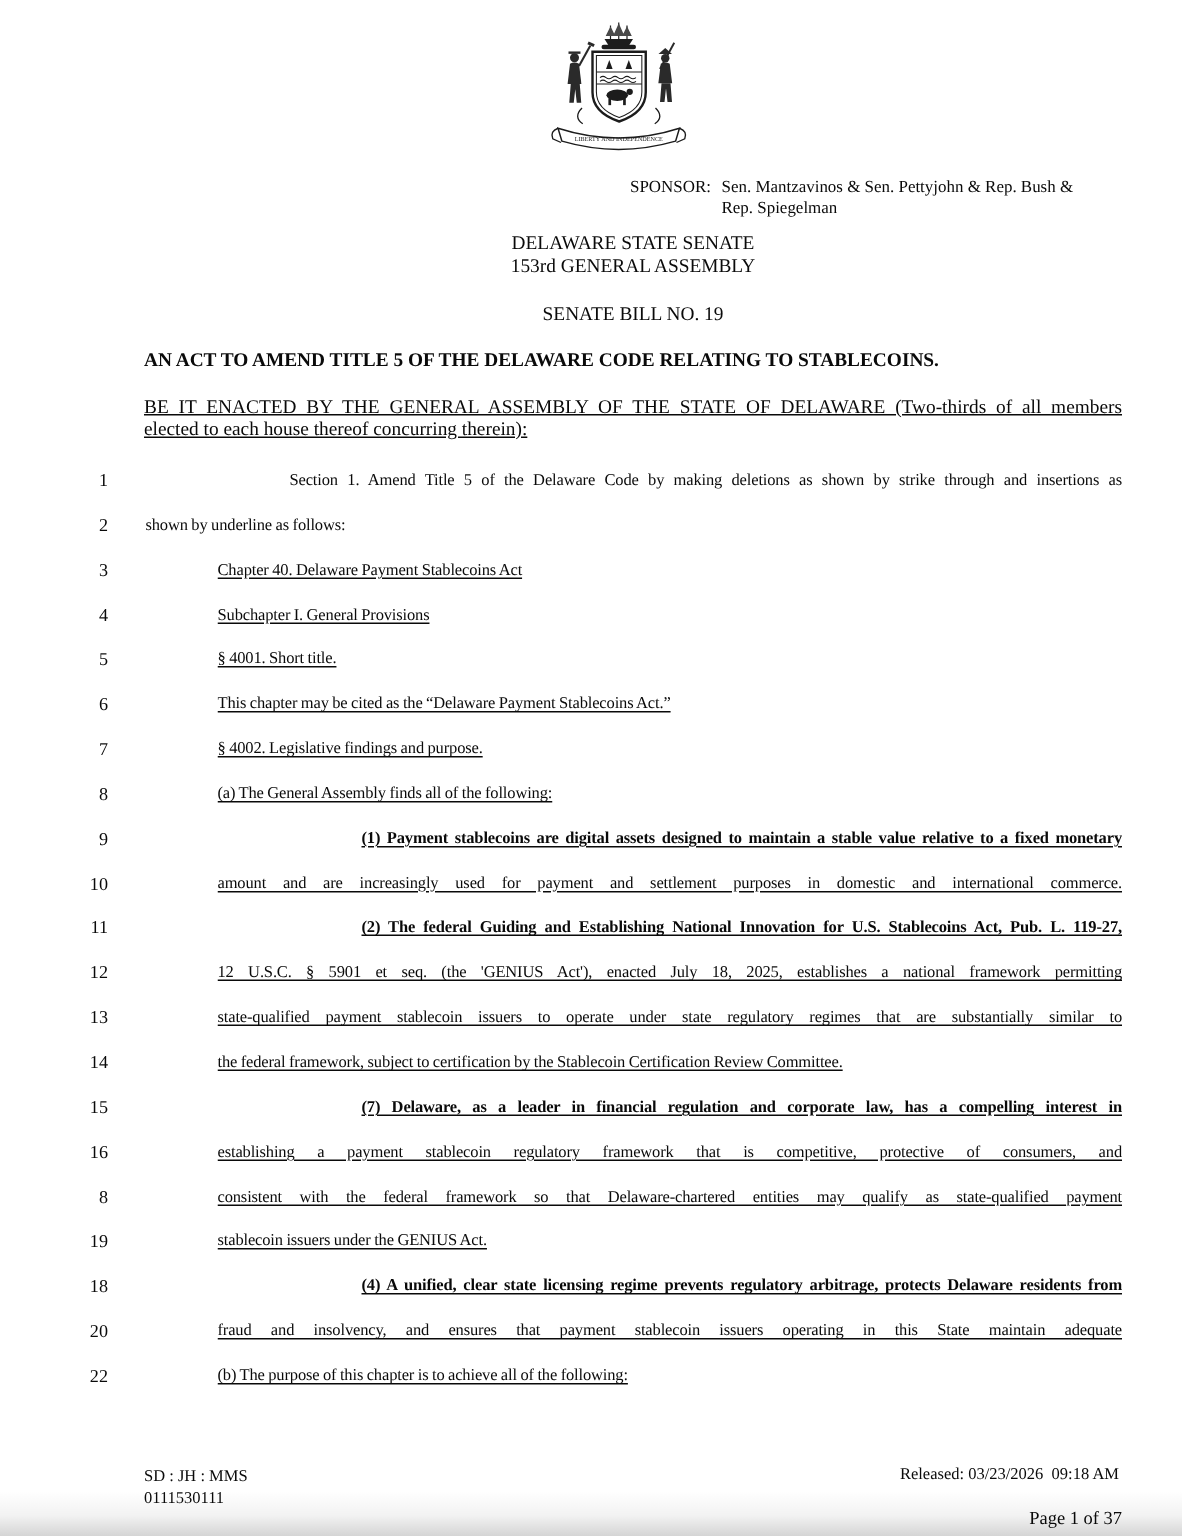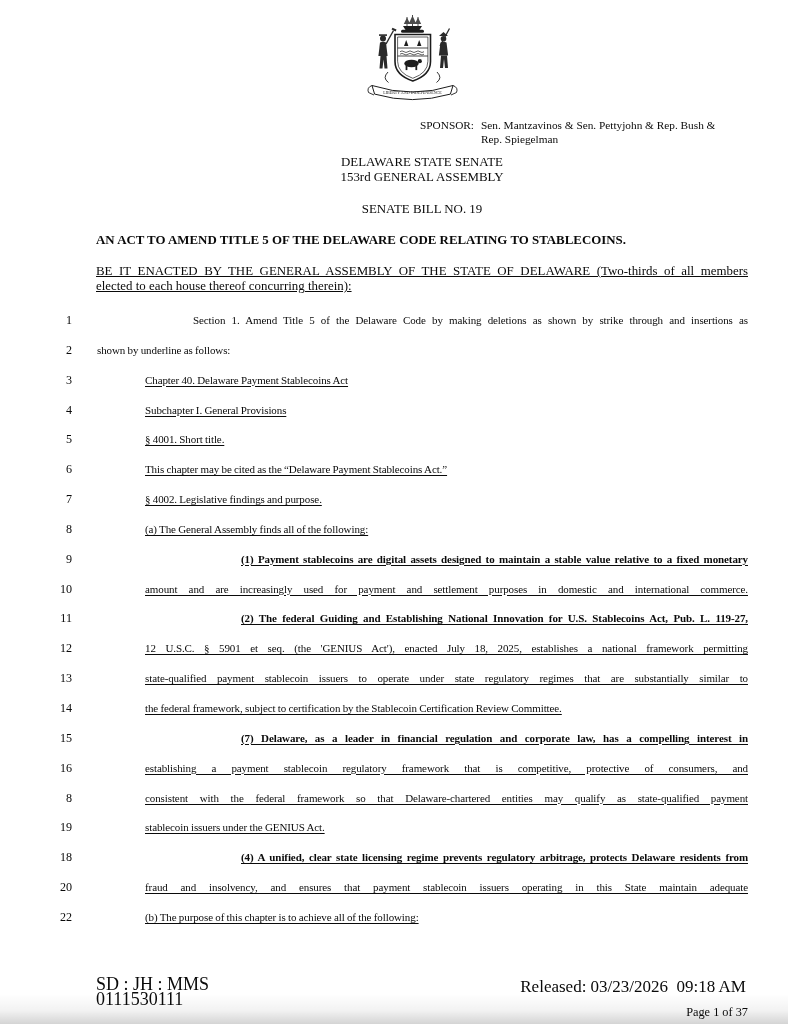--- a/index.html
+++ b/index.html
@@ -40,23 +40,23 @@
     position:absolute;top:1px;right:40px;height:19px;overflow:hidden;
     font-size:11px;line-height:16px;
     letter-spacing:-0.1px;word-spacing:-0.3px;
   }
   .txt.body{left:97px;}
   .txt.first{left:97px;text-indent:96px;}
   .txt.insert{left:145px;}
   .txt.ifirst{left:145px;text-indent:96px;font-weight:bold;}
   .just{text-align:justify;text-align-last:justify;}
   .under{text-decoration:underline;text-underline-offset:2px;text-decoration-thickness:0.9px;}
-  .footer-left{position:absolute;left:96px;top:977px;font-size:18px;line-height:15px;}
+  .footer-left{position:absolute;left:96px;top:977px;font-size:11px;line-height:15px;}
   .footer-center{position:absolute;left:114px;right:40px;top:977px;text-align:right;font-size:12.3px;margin-top:28px;}
-  .footer-right{position:absolute;right:42px;top:977px;font-size:17px;white-space:pre;}
+  .footer-right{position:absolute;right:42px;top:977px;font-size:11px;white-space:pre;}
   .page-edge{
     position:absolute;left:0;right:0;bottom:0;height:30px;
     background:linear-gradient(180deg,rgba(0,0,0,0) 0%,rgba(0,0,0,0.05) 55%,rgba(0,0,0,0.17) 100%);
     pointer-events:none;
   }
 </style>
 </head>
 <body>
 
 <div class="page">

